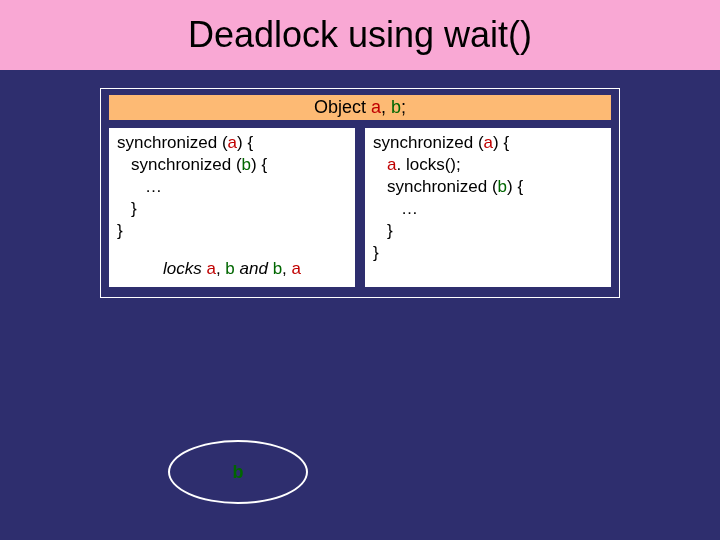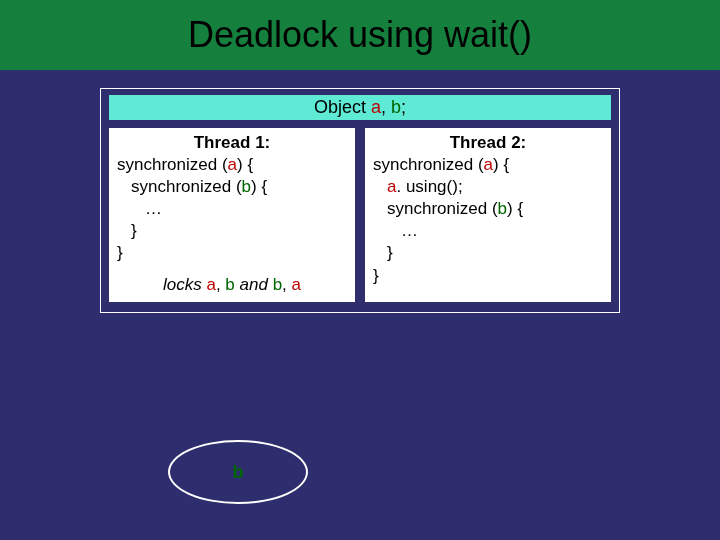--- a/index.html
+++ b/index.html
@@ -5,38 +5,38 @@
   * { margin: 0; padding: 0; box-sizing: border-box; }
   body {
     width: 720px;
     height: 540px;
     background: #2e2e6e;
     font-family: Arial, Helvetica, sans-serif;
     color: #000;
     overflow: hidden;
   }
   .title-bar {
-    background: #15803d;
+    background: #f9a8d4;
     width: 100%;
     padding: 14px 0 14px 0;
     text-align: center;
   }
   .title-bar h1 {
     font-size: 36px;
     font-weight: 400;
     color: #000;
   }
   .outer-box {
     margin: 18px auto 0 auto;
     width: 520px;
     border: 1px solid #fff;
     padding: 6px 8px 10px 8px;
   }
   .object-decl {
-    background: #5eead4;
+    background: #fdba74;
     text-align: center;
     font-size: 18px;
     padding: 2px 0;
     margin-bottom: 8px;
   }
   .object-decl .red { color: #c00000; }
   .object-decl .green { color: #006600; }
   .threads-row {
     display: flex;
     gap: 10px;
@@ -52,21 +52,21 @@
   .thread-title {
     text-align: center;
     font-weight: 700;
   }
   .red { color: #c00000; }
   .green { color: #006600; }
   .ind1 { padding-left: 14px; display:block;}
   .ind2 { padding-left: 28px; display:block;}
   .locks-summary {
     text-align: center;
-    margin-top: 9px;
+    margin-top: 16px;
     font-style: italic;
   }
   .locks-summary .nonitalic { font-style: normal; }
   .ellipse {
     position: absolute;
     left: 168px;
     top: 440px;
     width: 140px;
     height: 64px;
     border: 2px solid #fff;
@@ -88,35 +88,33 @@
   <h1>Deadlock using wait()</h1>
 </div>
 
 <div class="outer-box">
   <div class="object-decl">
     <span>Object </span><span class="red">a</span><span>, </span><span class="green">b</span><span>;</span>
   </div>
 
   <div class="threads-row">
     <div class="thread-box">
-      <div class="thread-title">Thread 1:</div>
       <div><span>synchronized (</span><span class="red">a</span><span>) {</span></div>
       <span class="ind1"><span>synchronized (</span><span class="green">b</span><span>) {</span></span>
       <span class="ind2">…</span>
       <span class="ind1">}</span>
       <div>}</div>
       <div class="locks-summary">
         <span>locks </span><span class="red nonitalic">a</span><span class="nonitalic">, </span><span class="green nonitalic">b</span><span> and </span><span class="green nonitalic">b</span><span class="nonitalic">, </span><span class="red nonitalic">a</span>
       </div>
     </div>
 
     <div class="thread-box">
-      <div class="thread-title">Thread 2:</div>
       <div><span>synchronized (</span><span class="red">a</span><span>) {</span></div>
-      <span class="ind1"><span class="red">a</span><span>. using();</span></span>
+      <span class="ind1"><span class="red">a</span><span>. locks();</span></span>
       <span class="ind1"><span>synchronized (</span><span class="green">b</span><span>) {</span></span>
       <span class="ind2">…</span>
       <span class="ind1">}</span>
       <div>}</div>
     </div>
   </div>
 </div>
 
 <div class="ellipse">
   <span>b</span>

